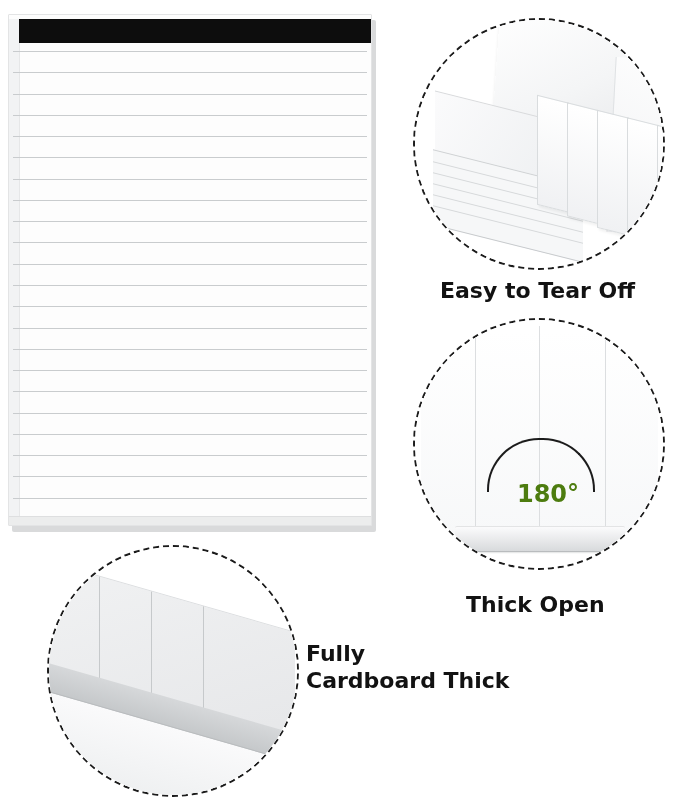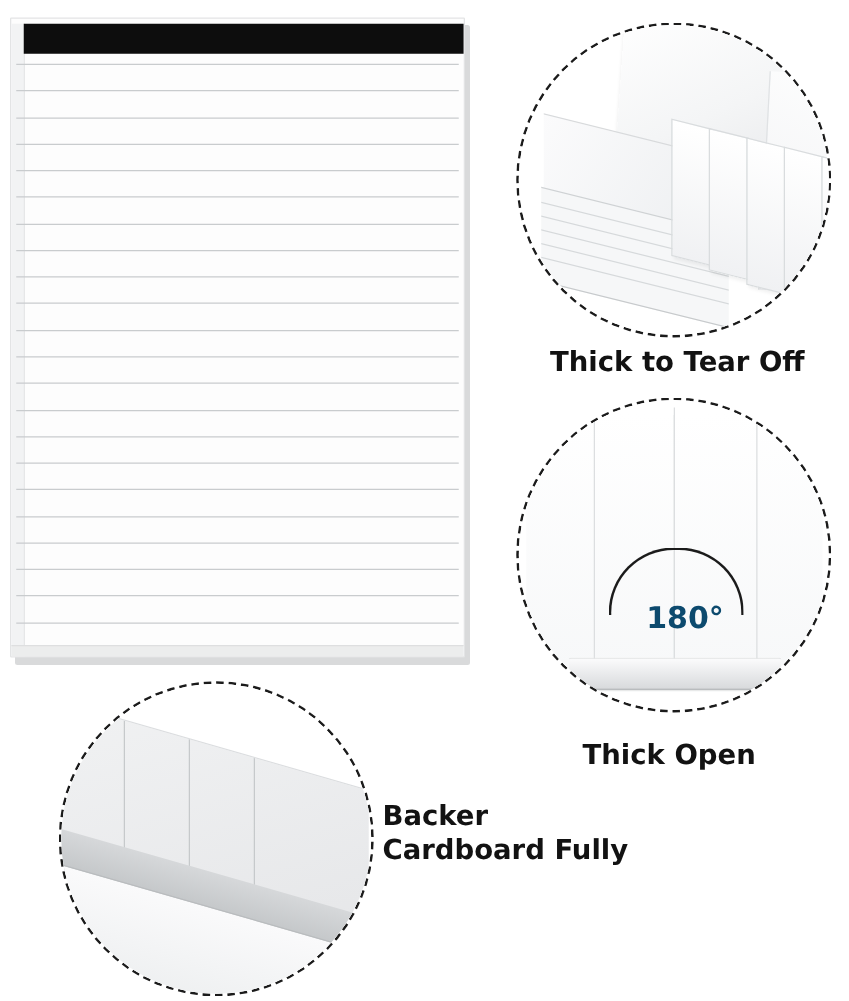--- a/index.html
+++ b/index.html
@@ -198,21 +198,21 @@
     border-top-left-radius: 52px 52px;
     border-top-right-radius: 52px 52px;
   }
   #open-angle {
     position: absolute;
     left: 78px; top: 160px;
     width: 110px;
     text-align: center;
     font-size: 24px;
     font-weight: 700;
-    color: #0c4a6e;
+    color: #4d7c0f;
     font-family: "DejaVu Sans", sans-serif;
   }
 
   
   #circle-backer { left: 47px; top: 545px; width: 248px; height: 248px; }
   #backer-bg {
     position: absolute; left:0; top:0; width: 248px; height: 248px; background:#ffffff;
   }
   #backer-top {
     position: absolute;
@@ -304,21 +304,21 @@
         </div>
       <div id="tear-sheets">
           <div class="tear-sheet" style="left: 0px; height: 108px;"></div>
           <div class="tear-sheet" style="left: 30px; height: 112px;"></div>
           <div class="tear-sheet" style="left: 60px; height: 116px;"></div>
           <div class="tear-sheet" style="left: 90px; height: 120px;"></div>
           <div class="tear-sheet" style="left: 120px; height: 124px;"></div>
         </div>
     </div>
   </div>
-  <div class="caption" id="caption-tear">Thick to Tear Off</div>
+  <div class="caption" id="caption-tear">Easy to Tear Off</div>
 
   <div class="detail-circle" id="circle-open">
     <div class="circle-inner">
       <div id="open-bg"></div>
       <div class="open-page" id="open-left"></div>
       <div class="open-page" id="open-right"></div>
       <div class="open-crease" style="left:60px;"></div>
       <div class="open-crease" style="left:124px;"></div>
       <div class="open-crease" style="left:190px;"></div>
       <div id="open-spine-shadow"></div>
@@ -335,17 +335,17 @@
       <div id="backer-top">
         <div class="backer-seg" style="left:60px;"></div>
         <div class="backer-seg" style="left:112px;"></div>
         <div class="backer-seg" style="left:164px;"></div>
       </div>
       <div id="backer-edge"></div>
       <div id="backer-face"></div>
     </div>
   </div>
   <div class="caption" id="caption-backer">
-    <span class="caption-line2">Backer</span>
-    <span class="caption-line2">Cardboard Fully</span>
+    <span class="caption-line2">Fully</span>
+    <span class="caption-line2">Cardboard Thick</span>
   </div>
 
 </div>
 
 </body></html>

